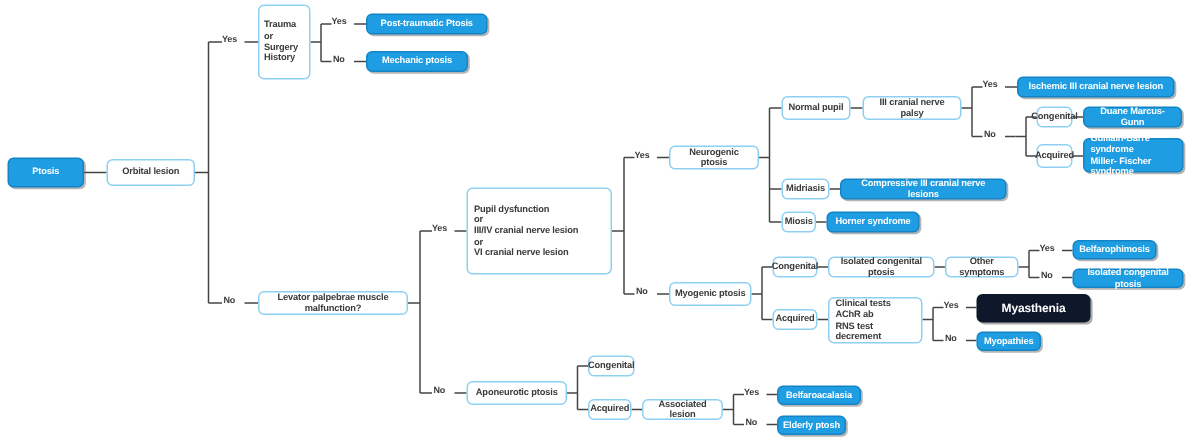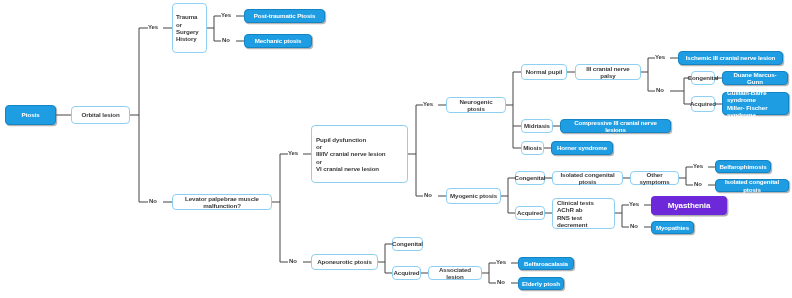--- a/index.html
+++ b/index.html
@@ -38,21 +38,21 @@
   .n-blue{
     background:#1e9de3;
     border:1px solid #1384c4;
     color:#ffffff;
     font-weight:bold;
     font-size:6.2px;
     box-shadow:1.2px 1.2px 0 rgba(90,90,90,0.45);
   }
   
   .n-navy{
-    background:#6d28d9;
+    background:#0f172a;
     border:1px solid #0e4madge;
     border-color:#0e4a7d;
     color:#ffffff;
     font-weight:bold;
     font-size:8px;
     box-shadow:1.4px 1.4px 0 rgba(90,90,90,0.5);
   }
   .n-left{justify-content:flex-start;text-align:left;padding-left:4px;}
 
   .edgelabel{

